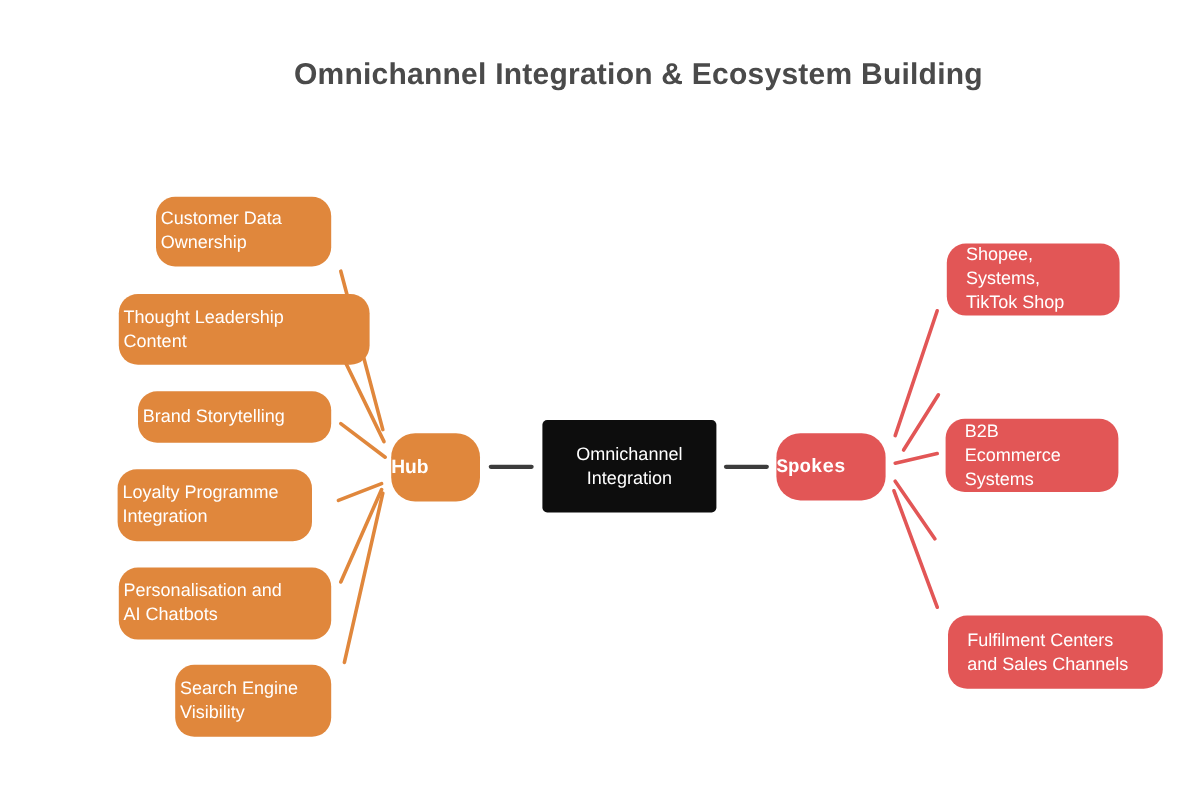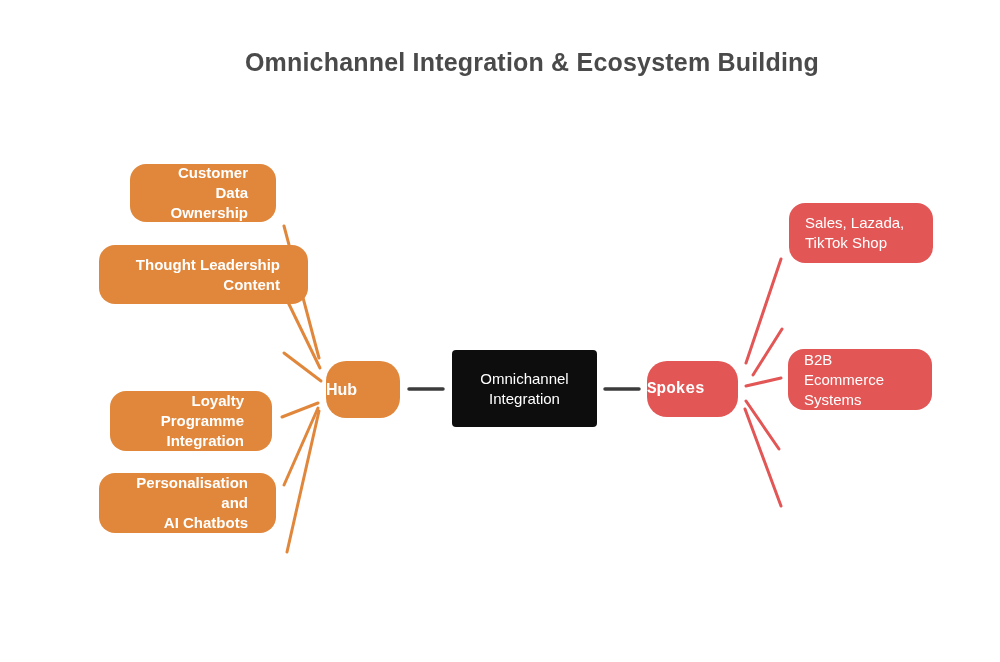--- a/index.html
+++ b/index.html
@@ -52,23 +52,22 @@
     color: #fff;
     font-size: 15px;
     line-height: 20px;
     white-space: pre-line;
   }
   .node .node-label { width: 100%; white-space: pre-line; }
 
   .hub-item {
     background: var(--hub-orange);
     justify-content: flex-end;
-    text-align: right;
-    padding: 8px 28px;
-    font-weight: bold;
+    text-align: left;
+    padding: 8px 4px;
   }
   .spoke-item {
     background: var(--spokes-red);
     justify-content: flex-start;
     text-align: left;
     padding: 8px 16px;
   }
 
   .hub-node, .spokes-node {
     justify-content: center;
@@ -84,21 +83,21 @@
     justify-content: center;
     text-align: center;
     border-radius: 4px;
     font-weight: 500;
   }
 
   
   .l1 { left: 98px;  top: 164px; width: 146px; height: 58px; }
   .l2 { left: 67px;  top: 245px; width: 209px; height: 59px; }
   .l3 { left: 83px;  top: 326px; width: 161px; height: 43px; }
-  .l4 { left: 78px;  top: 391px; width: 162px; height: 60px; }
+  .l4 { left: 66px;  top: 391px; width: 162px; height: 60px; }
   .l5 { left: 67px;  top: 473px; width: 177px; height: 60px; }
   .l6 { left: 114px; top: 554px; width: 130px; height: 60px; }
 
   
   .hub-node    { left: 294px; top: 361px; width: 74px;  height: 57px; }
   .center-node { left: 420px; top: 350px; width: 145px; height: 77px; }
   .spokes-node { left: 615px; top: 361px; width: 91px;  height: 56px; font-family: Liberation Mono, monospace; }
 
   
   .r1 { left: 757px; top: 203px; width: 144px; height: 60px; }
@@ -134,42 +133,53 @@
   </svg>
 
   <div class="node hub-item l1">
     <span class="node-label">Customer Data
 Ownership</span>
   </div>
   <div class="node hub-item l2">
     <span class="node-label">Thought Leadership
 Content</span>
   </div>
+  <div class="node hub-item l3">
+    <span class="node-label">Brand Storytelling</span>
+  </div>
   <div class="node hub-item l4">
     <span class="node-label">Loyalty Programme
 Integration</span>
   </div>
   <div class="node hub-item l5">
     <span class="node-label">Personalisation and
 AI Chatbots</span>
+  </div>
+  <div class="node hub-item l6">
+    <span class="node-label">Search Engine
+Visibility</span>
   </div>
 
   <div class="node hub-node">
     <span class="node-label">Hub</span>
   </div>
   <div class="node center-node">
     <span class="node-label">Omnichannel
 Integration</span>
   </div>
   <div class="node spokes-node">
     <span class="node-label">Spokes</span>
   </div>
 
   <div class="node spoke-item r1">
-    <span class="node-label">Sales, Lazada,
+    <span class="node-label">Shopee, Systems,
 TikTok Shop</span>
   </div>
   <div class="node spoke-item r3">
     <span class="node-label">B2B Ecommerce
 Systems</span>
   </div>
+  <div class="node spoke-item r5">
+    <span class="node-label">Fulfilment Centers
+and Sales Channels</span>
+  </div>
 
 </div>
 
 </body></html>

